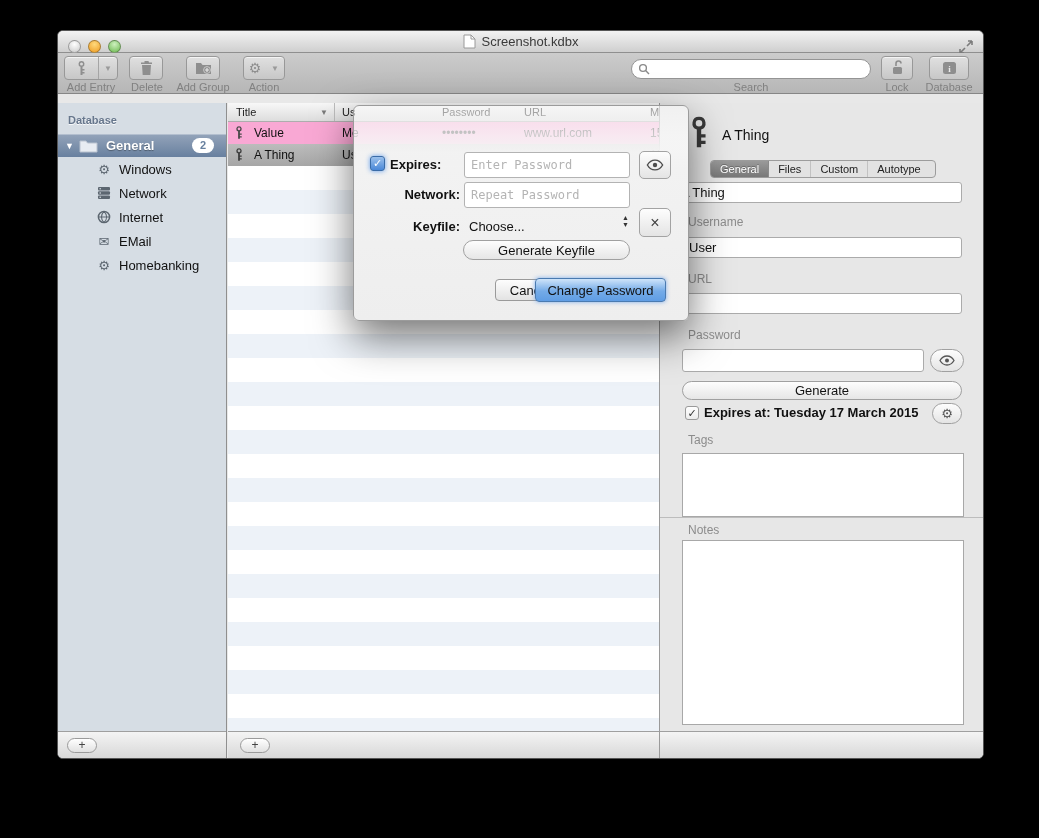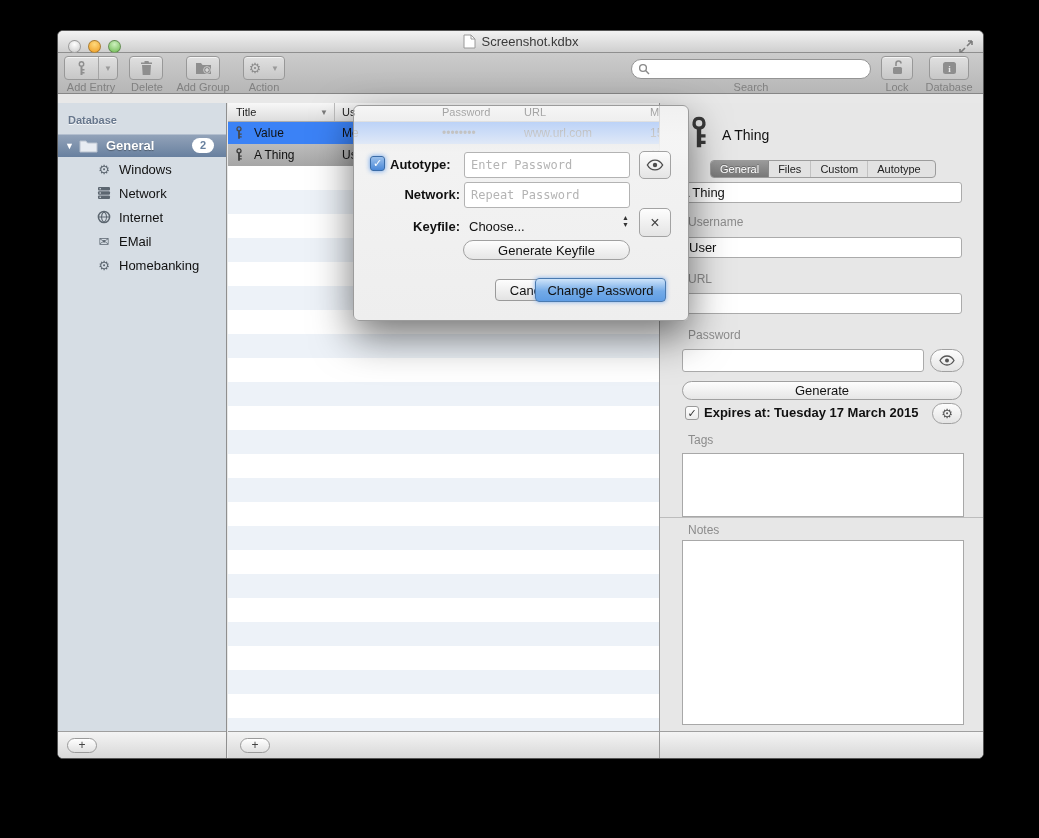--- a/index.html
+++ b/index.html
@@ -34,21 +34,21 @@
   .searchfield { position:absolute; left:573px; top:6px; width:240px; height:20px;
     border:1px solid #949494; border-radius:10px; background:#fff;
     display:flex; align-items:center; padding-left:6px; }
   .searchfield input { border:none; outline:none; flex:1; height:16px; font-size:12px;
     background:transparent; font-family:"Liberation Sans",sans-serif; }
 
   
   .content { position:absolute; top:72px; left:0; right:0; bottom:0; }
   .sidebar { position:absolute; left:0; top:0; width:169px; bottom:0;
     background:#d6dde4; border-right:1px solid #8f8f8f; }
-  .listpane { position:absolute; left:170px; top:0; width:431px; bottom:0; background:#3b82f6; }
+  .listpane { position:absolute; left:170px; top:0; width:431px; bottom:0; background:#f9a8d4; }
   .insppane { position:absolute; left:601px; top:0; right:0; bottom:0;
     background:#e7e7e7; border-left:1px solid #9a9a9a; }
 
   .pane-footer { position:absolute; left:0; right:0; bottom:0; height:27px;
     background:linear-gradient(#f4f4f4,#d8d8d8); border-top:1px solid #9f9f9f; }
   .plus-btn { position:absolute; top:6px; width:30px; height:15px; border:1px solid #9a9a9a;
     border-radius:8px; background:linear-gradient(#ffffff,#e1e1e1); color:#444;
     font-size:12px; line-height:12px; text-align:center; }
 
   
@@ -358,21 +358,21 @@
         <div class="insp-div" style="top:414px;"></div>
 
         <div class="ilabel" style="left:28px;top:420px;">Notes</div>
         <textarea class="ibox" style="top: 437px; height: 185px;"></textarea>
 
         <div class="pane-footer"></div>
       </div>
 
       <div class="dialog">
         <div class="dlg-check">✓</div>
-        <div class="dlg-label" style="left:36px;top:51px;">Autotype:</div>
+        <div class="dlg-label" style="left:36px;top:51px;">Expires:</div>
         <input class="dlg-input" style="top: 46px;" type="text" placeholder="Enter Password">
         <div class="sq-btn" style="left:285px;top:45px;">
           <svg width="18" height="12" viewBox="0 0 16 11">
               <path d="M1 5.5C3 2 5.5 1 8 1s5 1 7 4.5C13 9 10.5 10 8 10S3 9 1 5.5z" fill="none" stroke="#4d4d4d" stroke-width="1.3"></path>
               <circle cx="8" cy="5.5" r="2" fill="#4d4d4d"></circle>
             </svg>
         </div>
 
         <div class="dlg-label right" style="top:81px;">Network:</div>
         <input class="dlg-input" style="top: 76px;" type="text" placeholder="Repeat Password">

